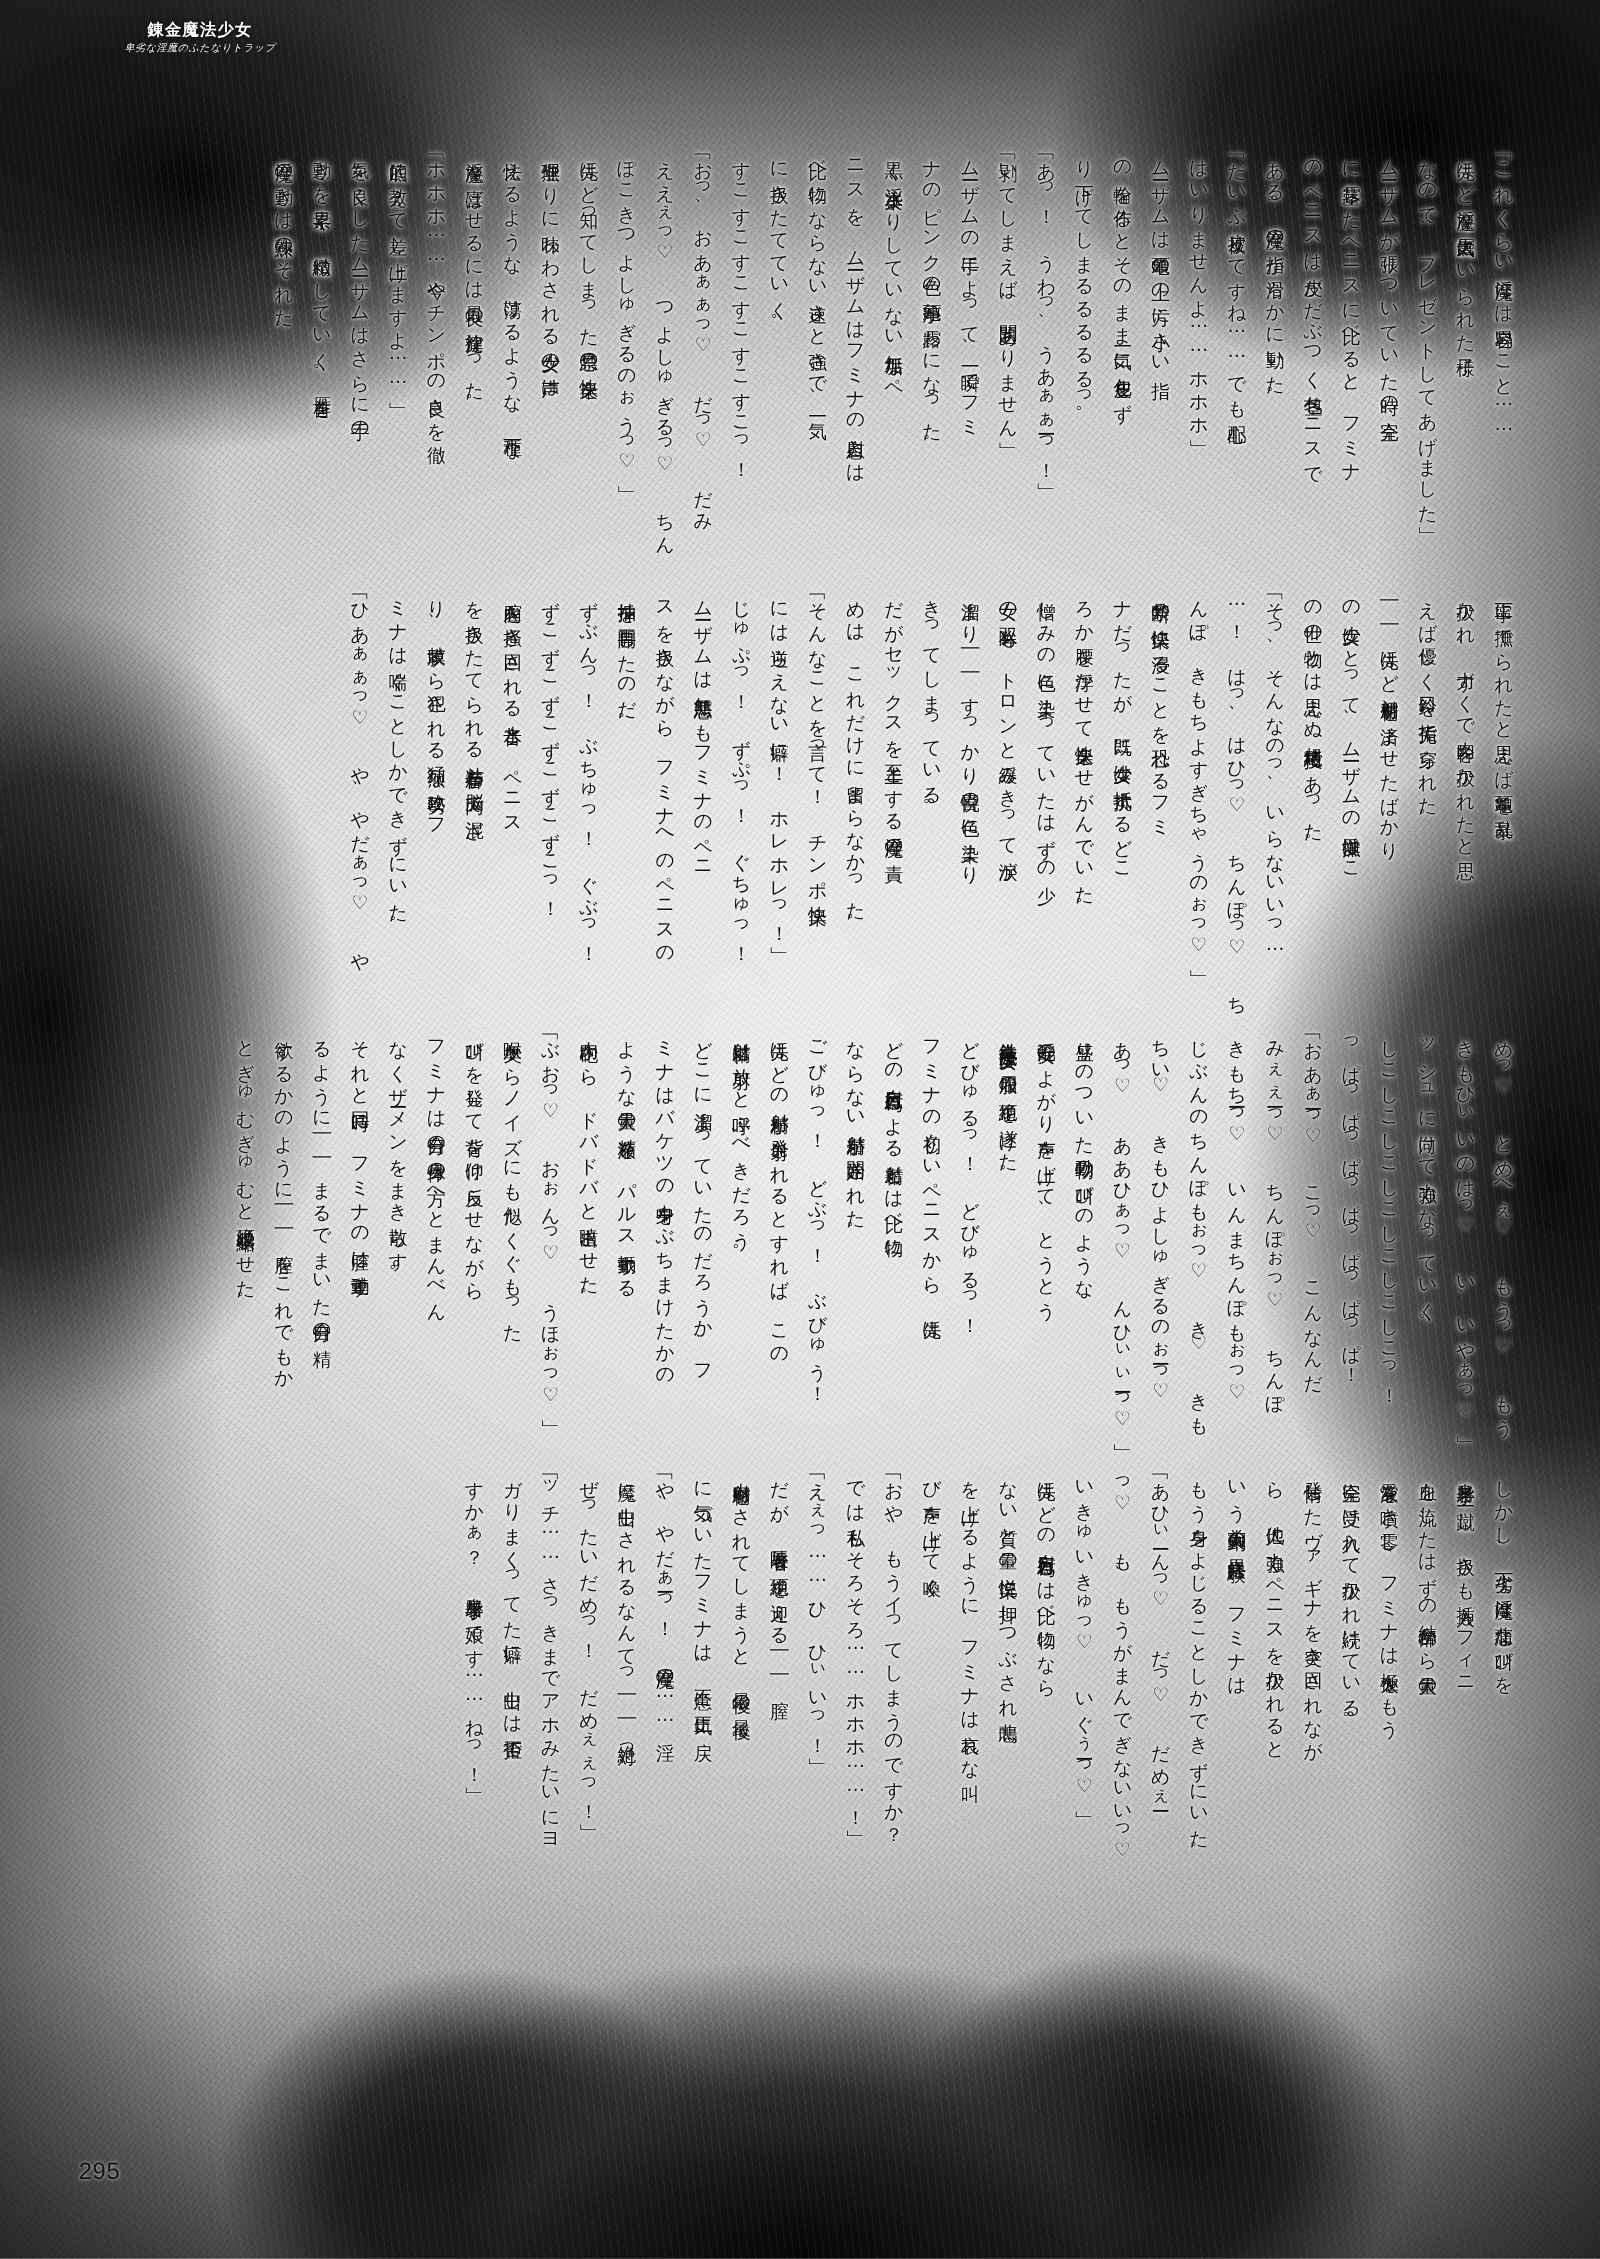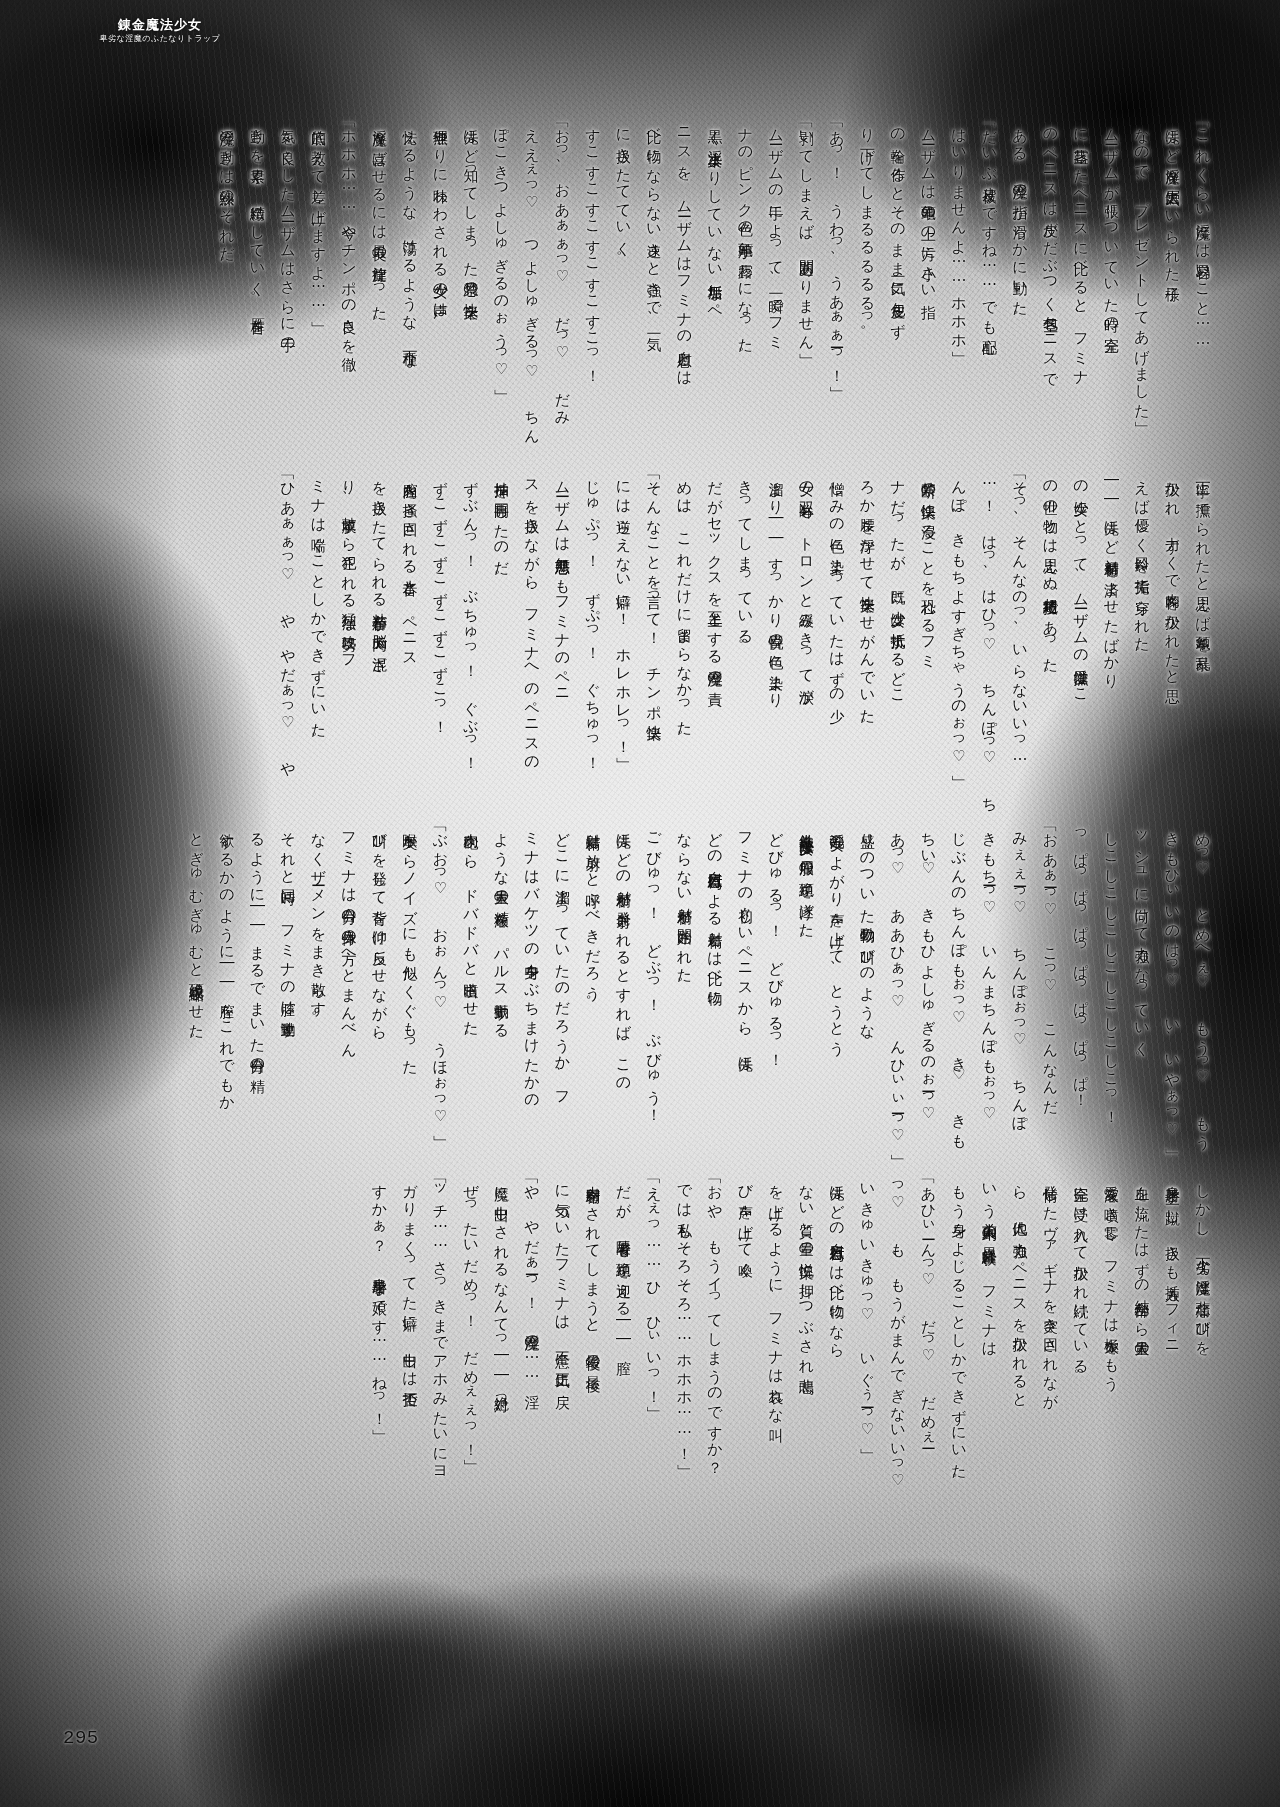--- a/index.html
+++ b/index.html
@@ -85,20 +85,21 @@
     margin-top: 2px;
     text-shadow: 0 0 4px #000, 1px 1px 0 #000;
     white-space: nowrap;
   }
   .logo-sub-bottom {
     font-size: 8px;
     letter-spacing: 0.5px;
     margin-top: 4px;
     text-shadow: 0 0 2px #000;
     white-space: nowrap;
+    font-style: italic;
   }
   .col-group {
     position: absolute;
     writing-mode: vertical-rl;
     text-orientation: upright;
     font-family: "DejaVu Sans", sans-serif;
     font-size: 15px;
     line-height: 30.5px;
     letter-spacing: 1.4px;
     color: #0f0f0f;
@@ -110,21 +111,21 @@
   }
   #seg1 { right: 62px;  top: 118px; height: 340px; }
   #seg2 { right: 62px;  top: 470px; height: 340px; }
   #seg3 { right: 62px;  top: 822px; height: 340px; }
   #seg4 { right: 62px;  top: 1174px; height: 360px; }
 
   .page-number {
     position: absolute;
     left: 63px;
     bottom: 58px;
-    font-family: Liberation Mono, monospace;
+    font-family: Liberation Sans, sans-serif;
     font-size: 19px;
     font-weight: normal;
     color: #101010;
     letter-spacing: 0.5px;
     text-shadow: 0 0 3px rgba(255,255,255,0.8);
   }
 </style>
 </head>
 <body>
 

